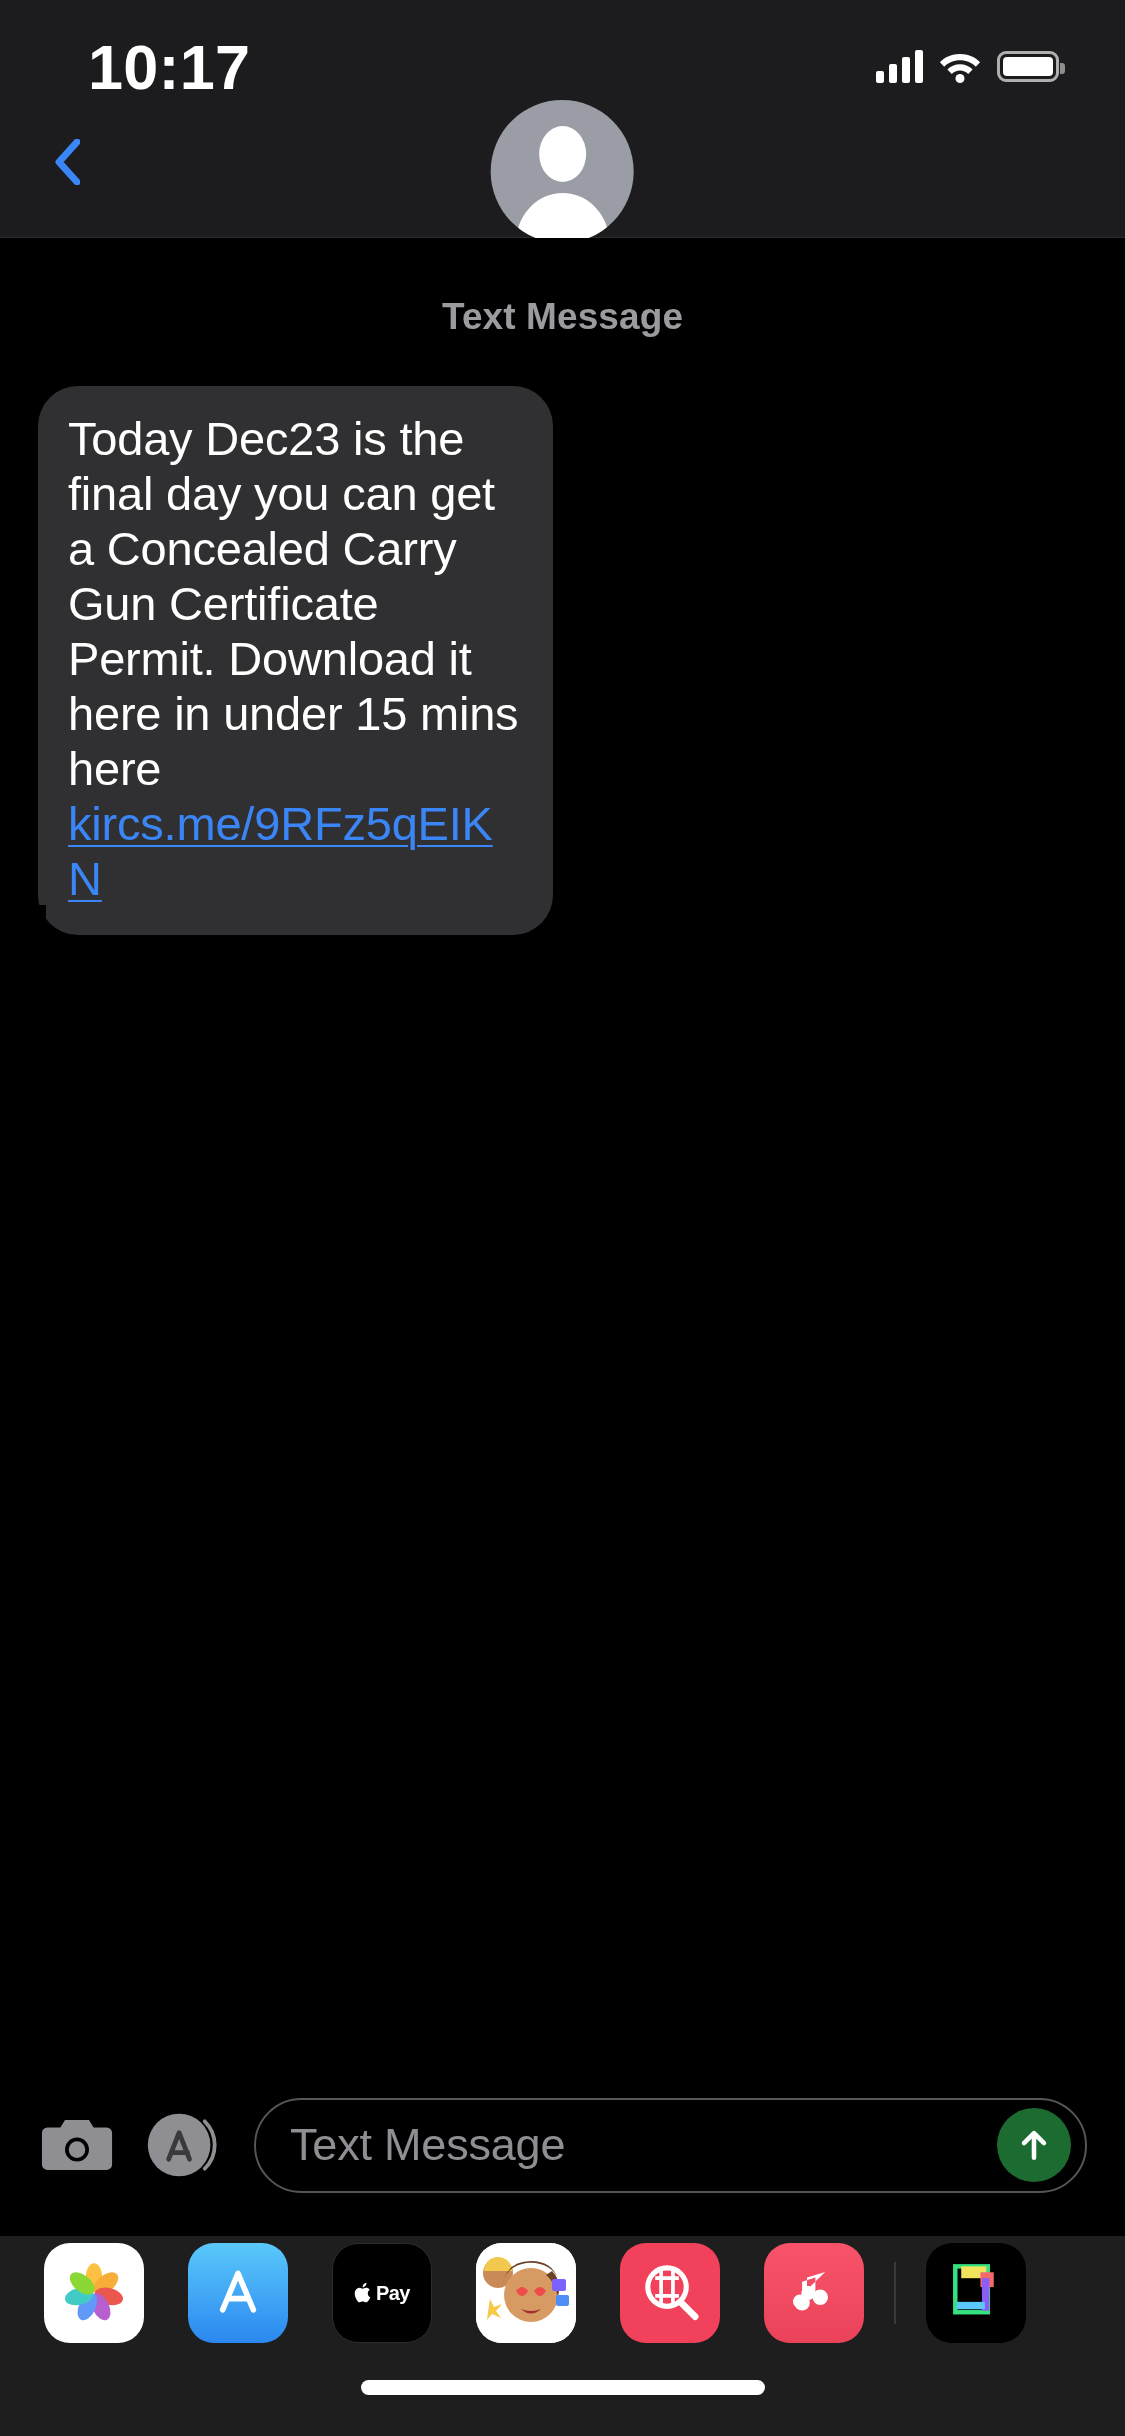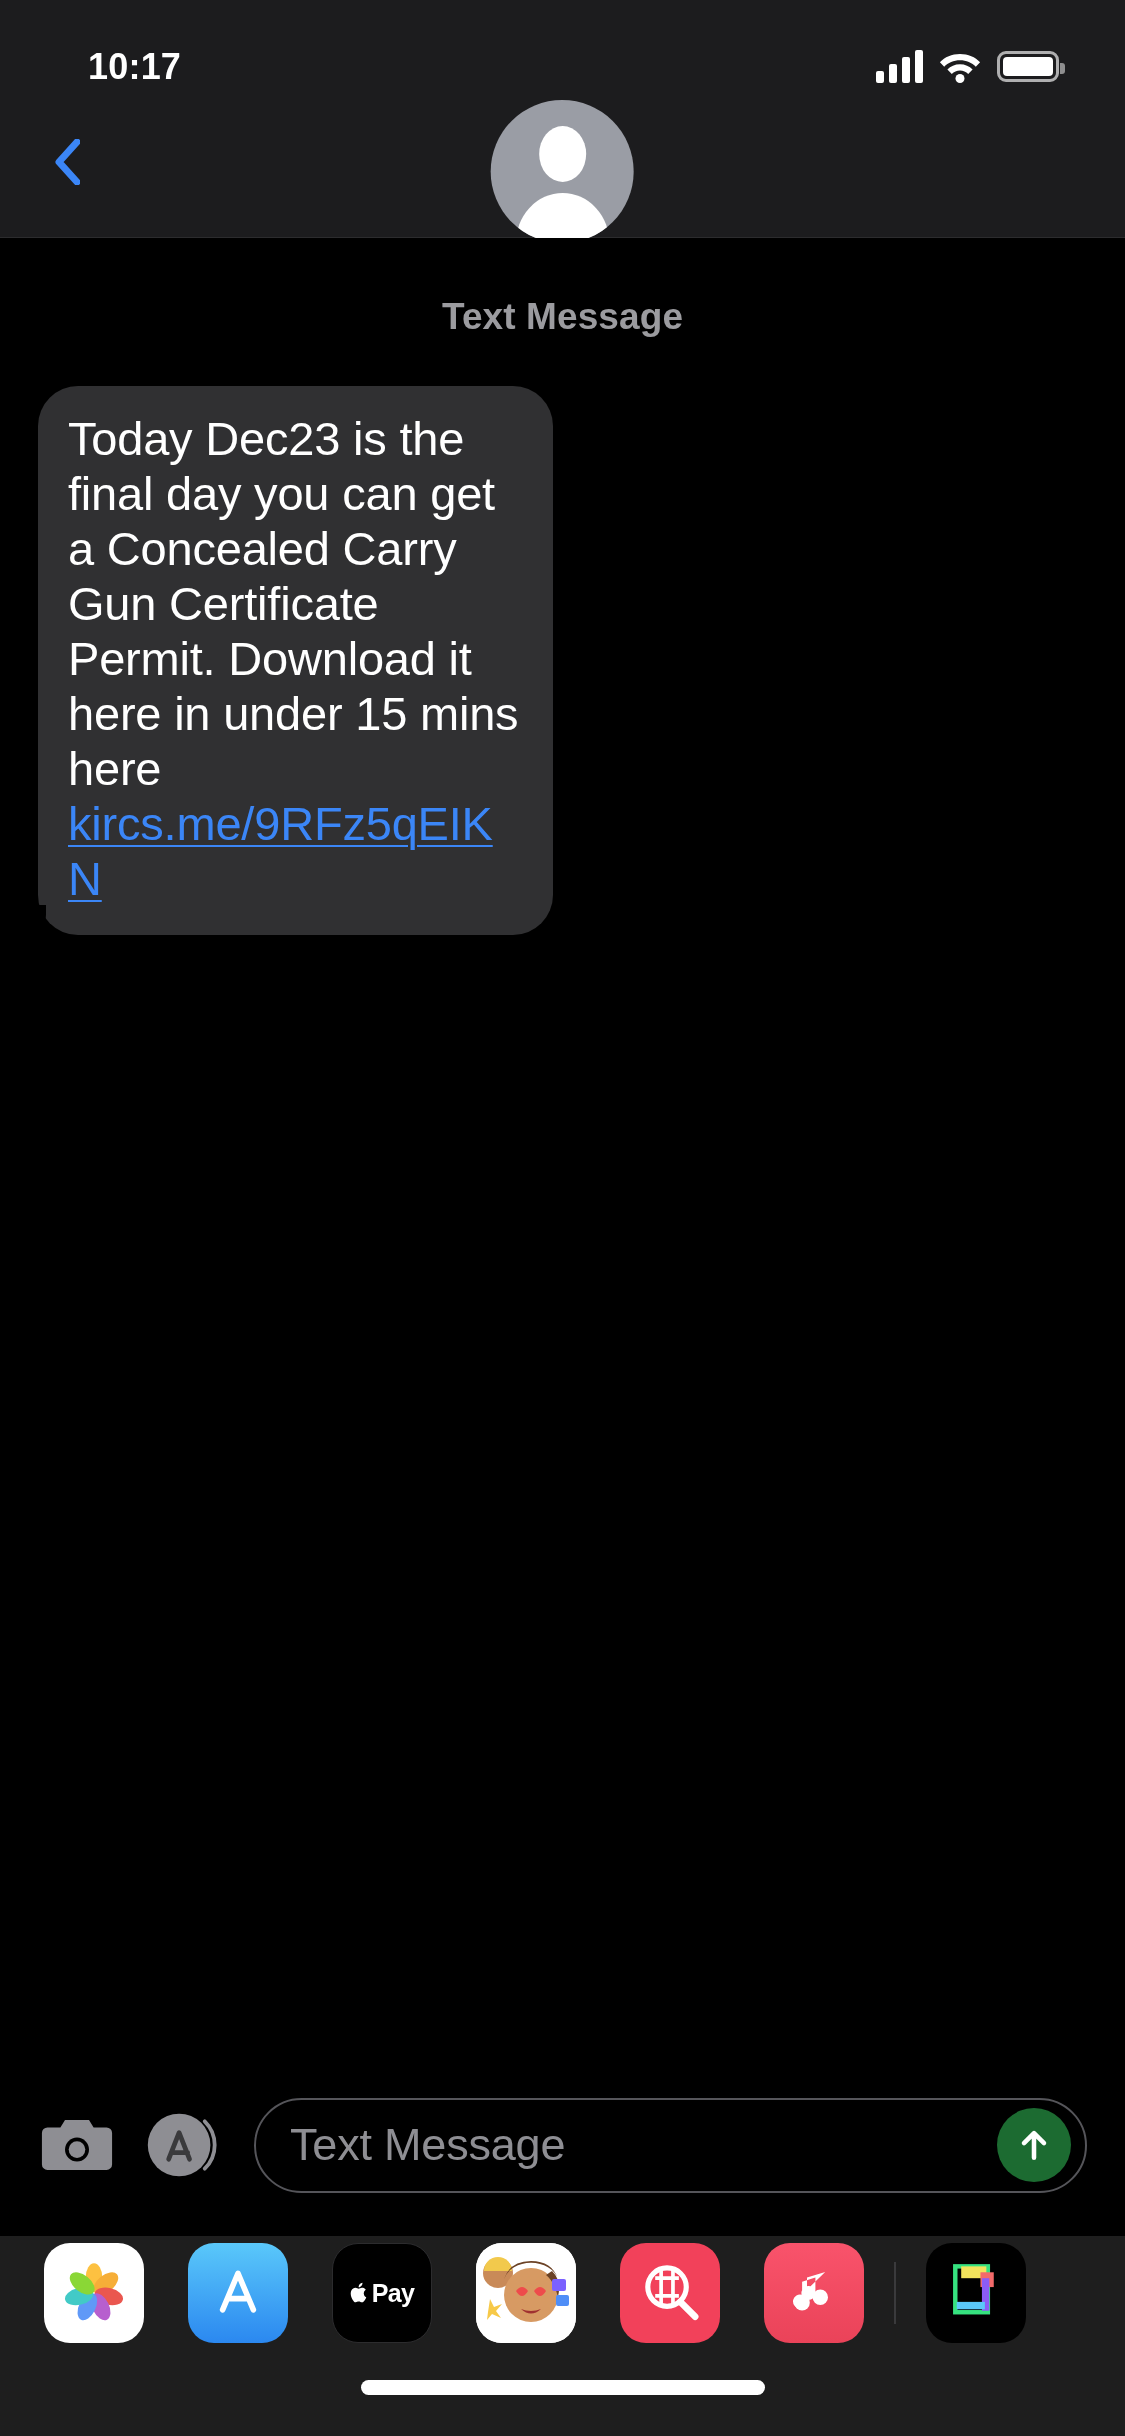--- a/index.html
+++ b/index.html
@@ -12,21 +12,21 @@
   .phone { position:relative; width:1125px; height:2436px; background:#000; }
 
   
   .status-bar{
     position:absolute; top:0; left:0; width:1125px; height:105px;
     background:#1c1c1e;
     display:flex; align-items:center; justify-content:space-between;
     padding:28px 58px 0 58px;
   }
   .status-time{
-    color:#fff; font-size:36px; font-weight:600; letter-spacing:0.2px;
+    color:#fff; font-size:63px; font-weight:600; letter-spacing:0.2px;
     margin-left:30px;
   }
   .status-right{ display:flex; align-items:center; gap:16px; margin-right:8px; }
   .sig-bars{ display:flex; align-items:flex-end; gap:5px; height:33px; }
   .sig-bars i{ display:block; width:8px; background:#fff; border-radius:2px; }
   .sig-bars i:nth-child(1){ height:12px; }
   .sig-bars i:nth-child(2){ height:19px; }
   .sig-bars i:nth-child(3){ height:26px; }
   .sig-bars i:nth-child(4){ height:33px; }
   .wifi-ico{ width:42px; height:33px; }
@@ -183,21 +183,21 @@
   }
   .ico-applepay{ background:#000; border:1px solid #2c2c2e; }
   .ico-memoji{ background:#fff; }
   .ico-images{ background:#f2415a; }
   .ico-music{
     background:linear-gradient(180deg,#f9536b 0%,#ea4359 100%);
   }
   .ico-partial{ background:#000; }
 
   .applepay-txt{
-    color:#fff; font-size:25px; font-weight:600; letter-spacing:-0.6px;
+    color:#fff; font-size:20px; font-weight:600; letter-spacing:-0.6px;
     display:flex; align-items:center; gap:2px;
   }
 
   
   .home-area{
     position:absolute; left:0; bottom:0; width:1125px; height:86px;
     background:#1e1e1e;
     display:flex; align-items:center; justify-content:center;
   }
   .home-bar{

